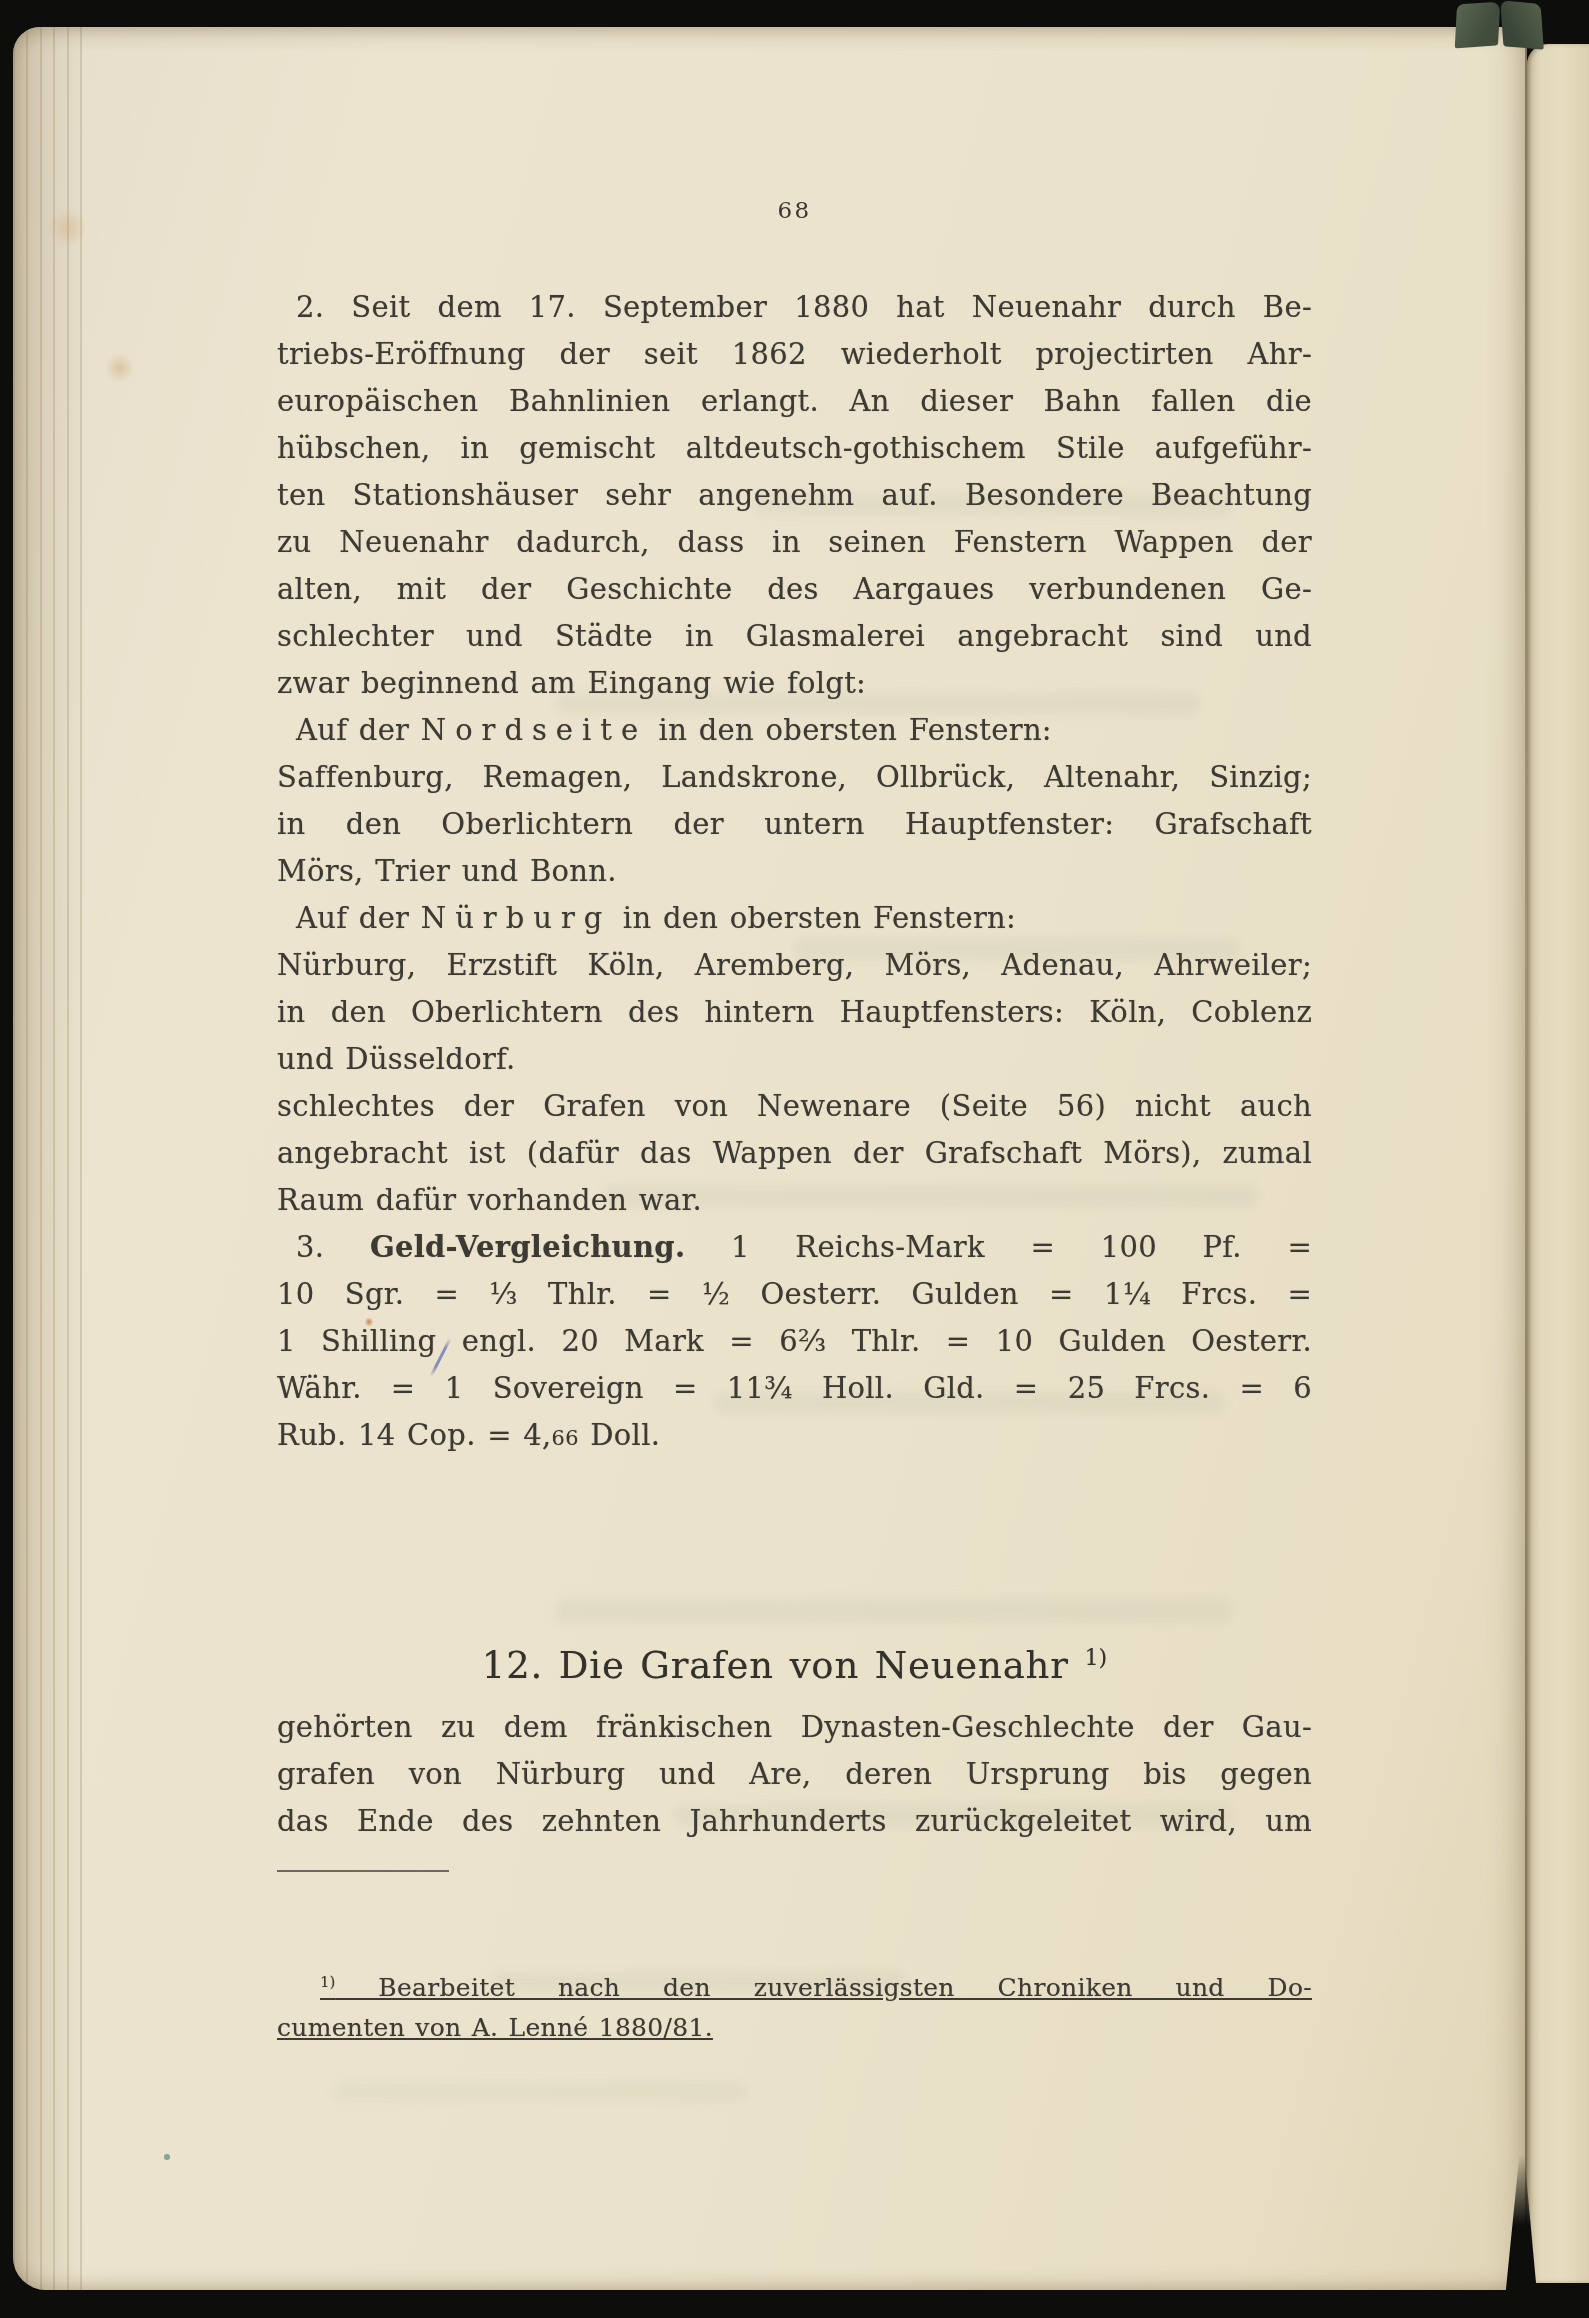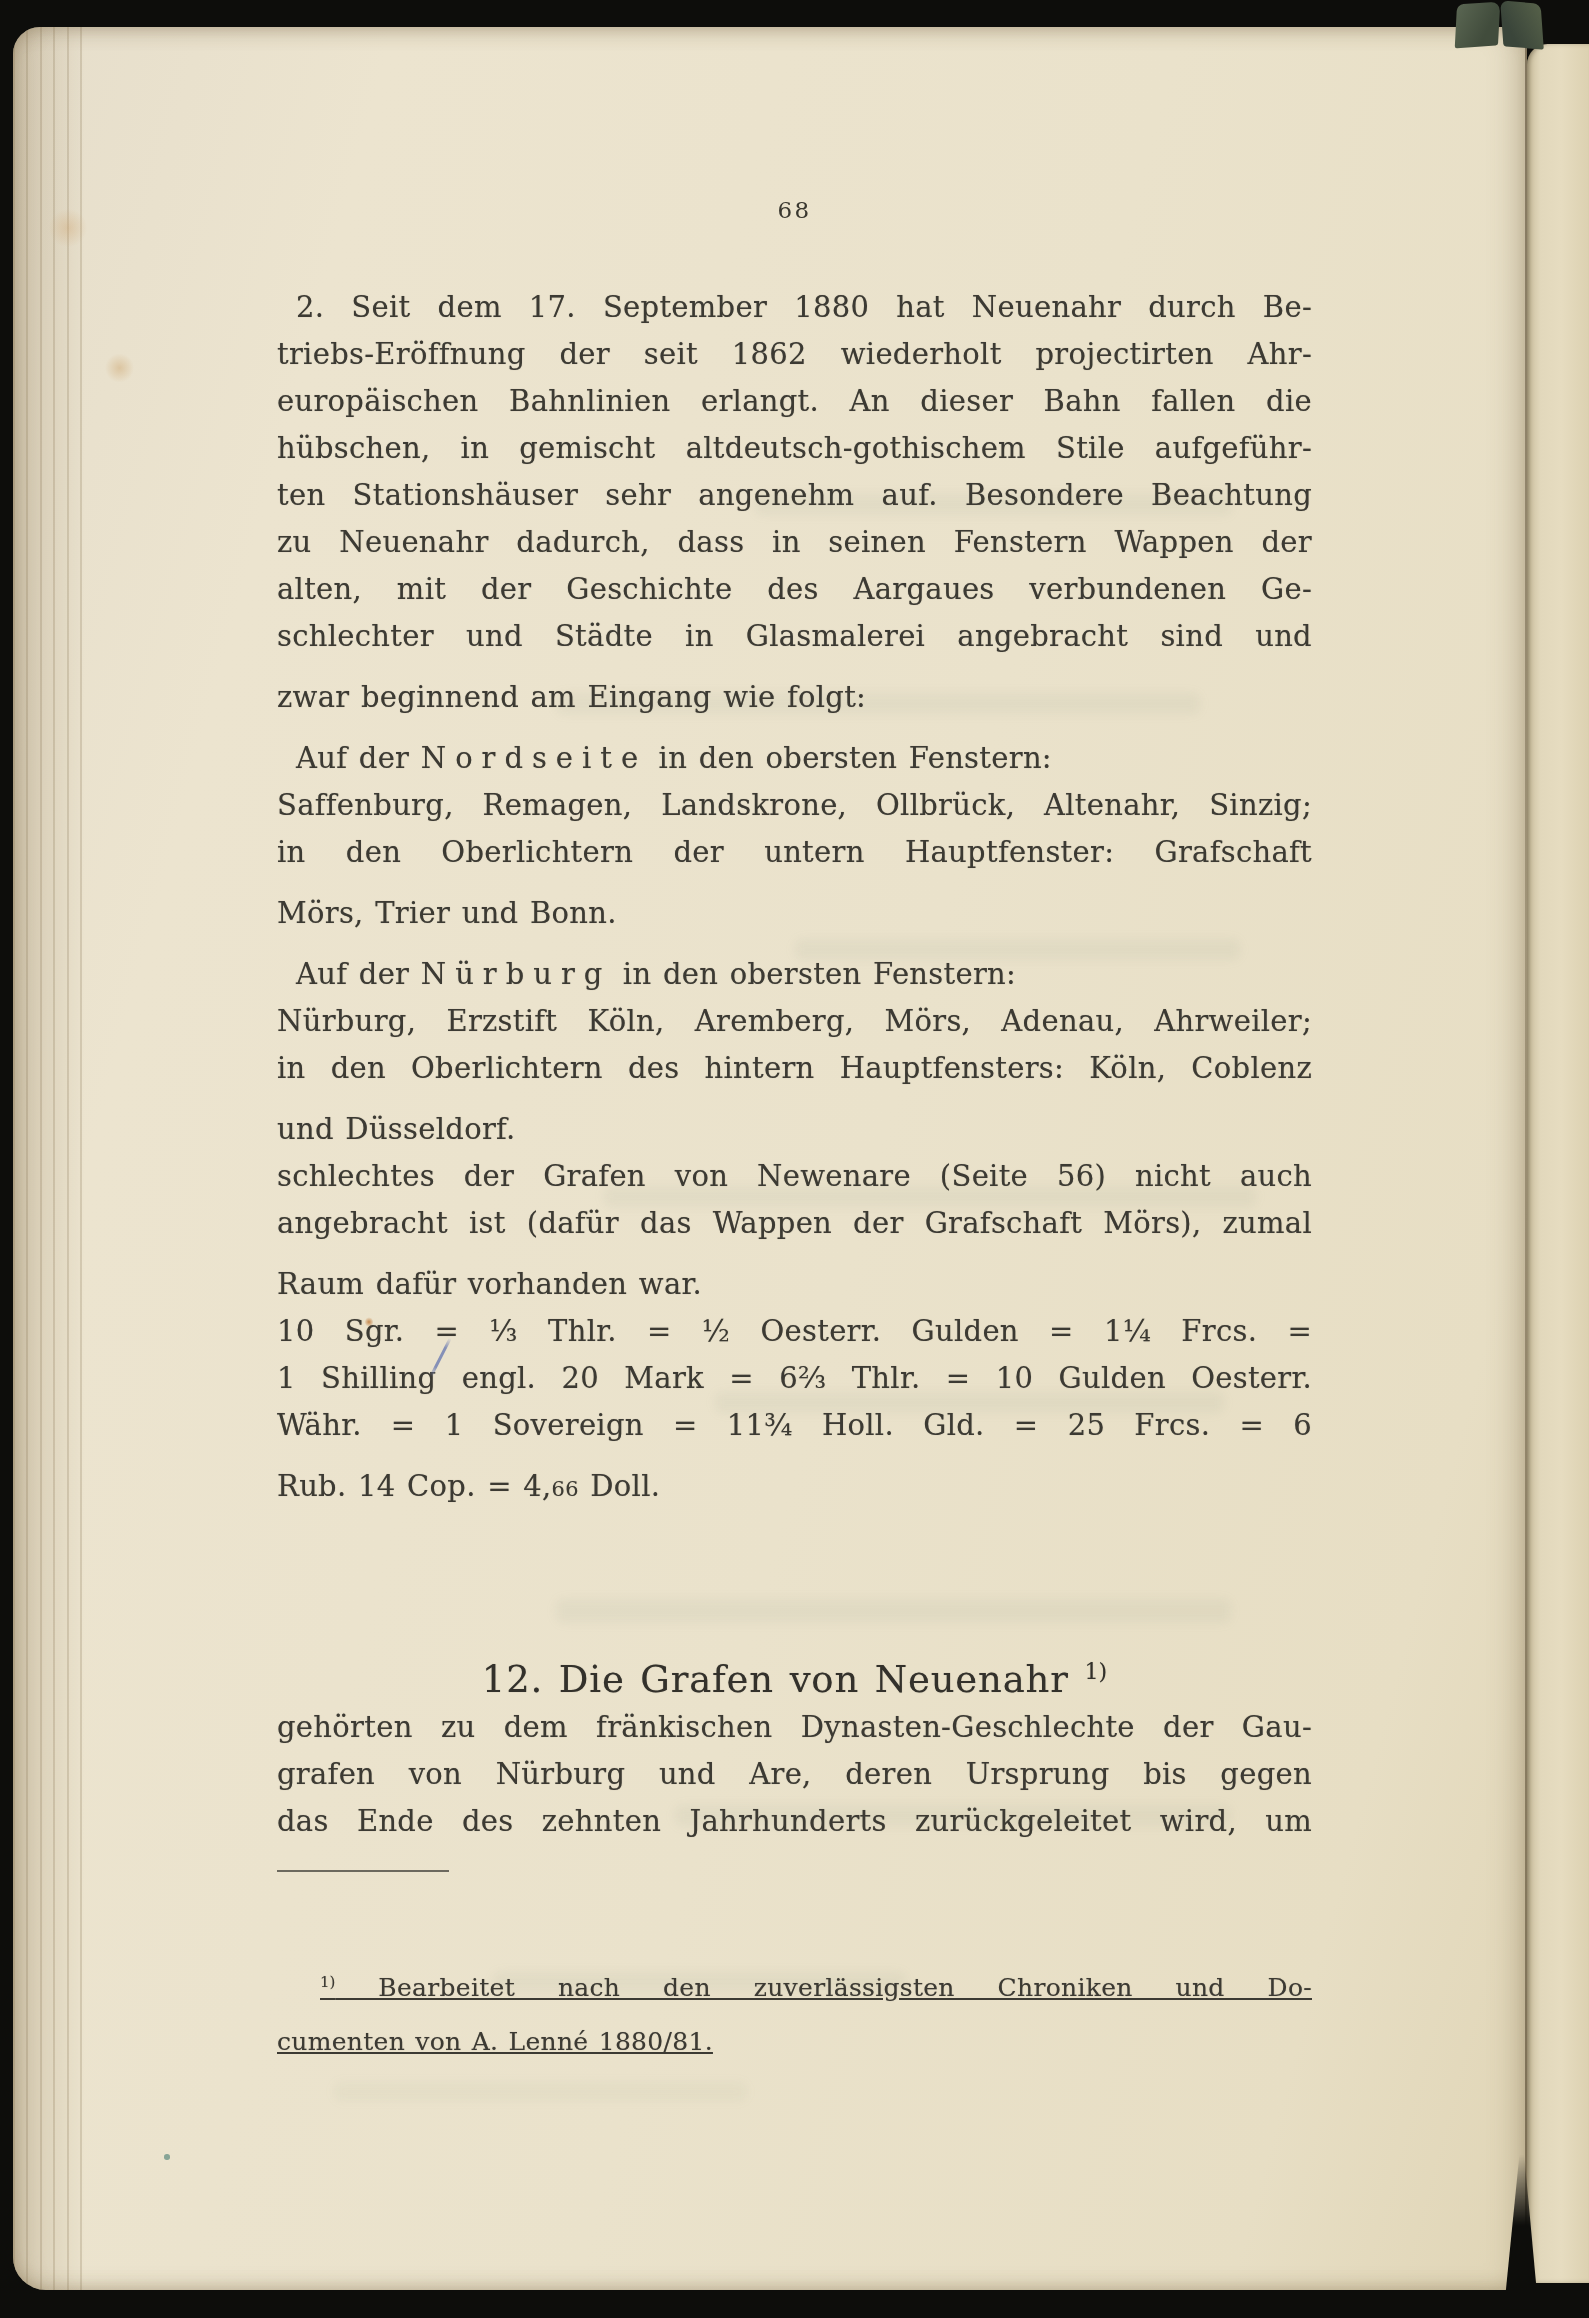--- a/index.html
+++ b/index.html
@@ -84,21 +84,21 @@
   .col-footnote{top:1959px;font-size:25px;text-decoration:underline;}
   .line{
     display:block;width:100%;
     font-size:29px;line-height:47px;height:47px;
     letter-spacing:0.3px;word-spacing:2px;
     white-space:normal;
     text-shadow:0 0 0.8px rgba(60,58,50,.45);
   }
   .col-footnote .line{font-size:25px;line-height:46px;height:46px;}
   .j{text-align:justify;text-align-last:justify;}
-  .nj{text-align:left;text-align-last:left;margin-top:14px;}
+  .nj{text-align:left;text-align-last:left;}
   .ind1{text-indent:19px;}
   .ind2{text-indent:43px;}
   .col-heading .line{
     font-size:37px;line-height:68px;height:68px;
     text-align:right;text-align-last:center;color:#33312b;
     letter-spacing:0.8px;word-spacing:3.2px;
   }
   span.sp{letter-spacing:.31em;}
   span.b{font-weight:bold;}
   span.sup{font-size:.6em;vertical-align:.58em;letter-spacing:0;}
@@ -169,20 +169,21 @@
     <div class="line j"><span>Saffenburg, Remagen, Landskrone, Ollbrück, Altenahr, Sinzig;</span></div>
     <div class="line j"><span>in den Oberlichtern der untern Hauptfenster: Grafschaft</span></div>
     <div class="line nj"><span>Mörs, Trier und Bonn.</span></div>
     <div class="line nj ind1"><span>Auf der </span><span class="sp">Nürburg</span><span> in den obersten Fenstern:</span></div>
     <div class="line j"><span>Nürburg, Erzstift Köln, Aremberg, Mörs, Adenau, Ahrweiler;</span></div>
     <div class="line j"><span>in den Oberlichtern des hintern Hauptfensters: Köln, Coblenz</span></div>
     <div class="line nj"><span>und Düsseldorf.</span></div>
     <div class="line j"><span>schlechtes der Grafen von Newenare (Seite 56) nicht auch</span></div>
     <div class="line j"><span>angebracht ist (dafür das Wappen der Grafschaft Mörs), zumal</span></div>
     <div class="line nj"><span>Raum dafür vorhanden war.</span></div>
+    <div class="line j ind1"><span>3. </span><span class="b">Geld-Vergleichung.</span><span> 1 Reichs-Mark = 100 Pf. =</span></div>
     <div class="line j"><span>10 Sgr. = ⅓ Thlr. = ½ Oesterr. Gulden = 1¼ Frcs. =</span></div>
     <div class="line j"><span>1 Shilling engl. 20 Mark = 6⅔ Thlr. = 10 Gulden Oesterr.</span></div>
     <div class="line j"><span>Währ. = 1 Sovereign = 11¾ Holl. Gld. = 25 Frcs. = 6</span></div>
     <div class="line nj"><span>Rub. 14 Cop. = 4,</span><span class="small">66</span><span> Doll.</span></div>
   </div>
 <div class="textcol col-heading">
     <div class="line nj"><span>12. Die Grafen von Neuenahr </span><span class="sup">1)</span></div>
   </div>
 <div class="textcol col-body2">
     <div class="line j"><span>gehörten zu dem fränkischen Dynasten-Geschlechte der Gau-</span></div>

